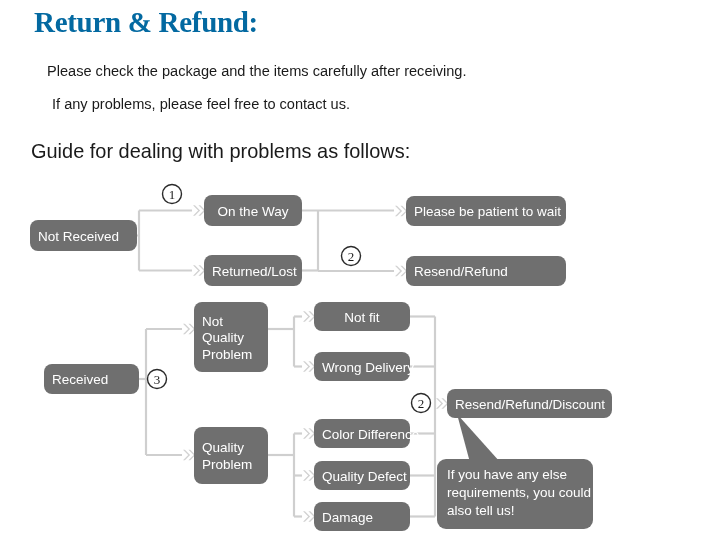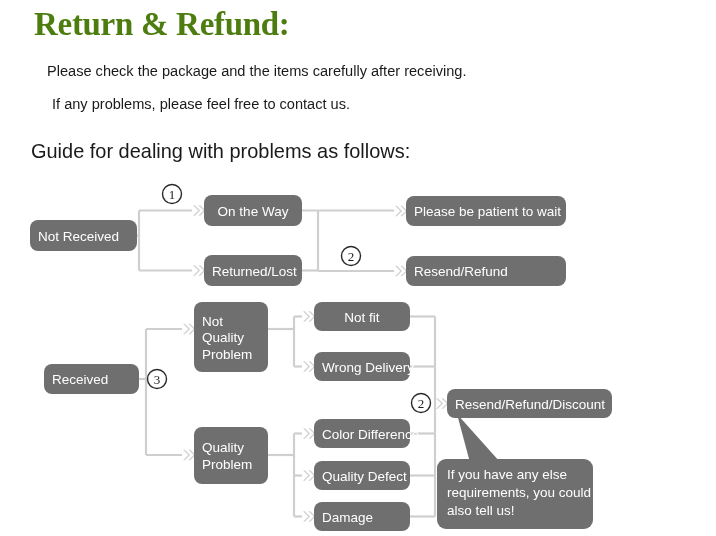--- a/index.html
+++ b/index.html
@@ -9,23 +9,23 @@
     font-family:"Liberation Sans", sans-serif;
     overflow:hidden;
     position:relative;
   }
   #page{position:relative;width:716px;height:536px;}
 
   .title{
     position:absolute;left:34px;top:6px;
     font-family:"Liberation Serif", serif;
     font-weight:bold;
-    font-size:33px;
+    font-size:29px;
     letter-spacing:-0.3px;
-    color:#4d7c0f;
+    color:#0369a1;
     white-space:nowrap;
   }
   .intro1{
     position:absolute;left:47px;top:62px;
     font-size:15.5px;color:#1a1a1a;white-space:nowrap;
     transform:scaleX(0.94);transform-origin:left center;
   }
   .intro2{
     position:absolute;left:52px;top:95px;
     font-size:15.5px;color:#1a1a1a;white-space:nowrap;

